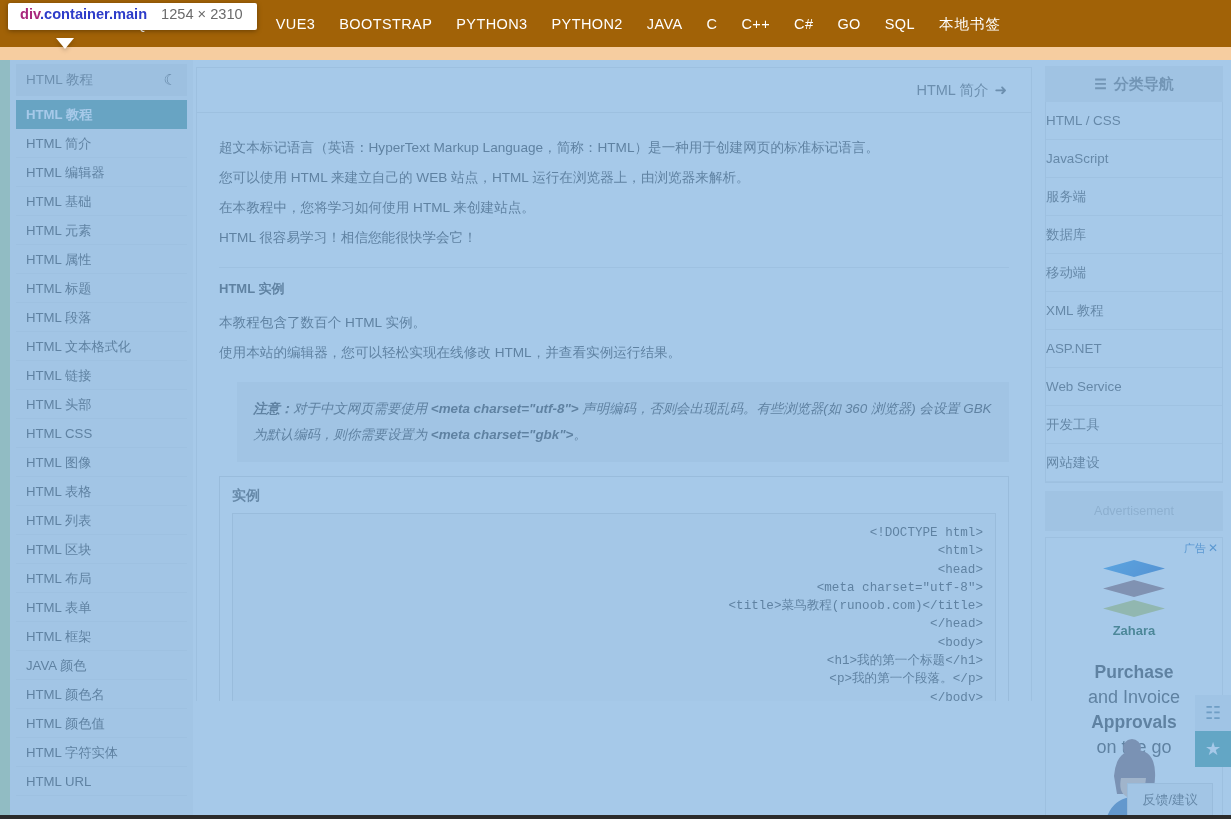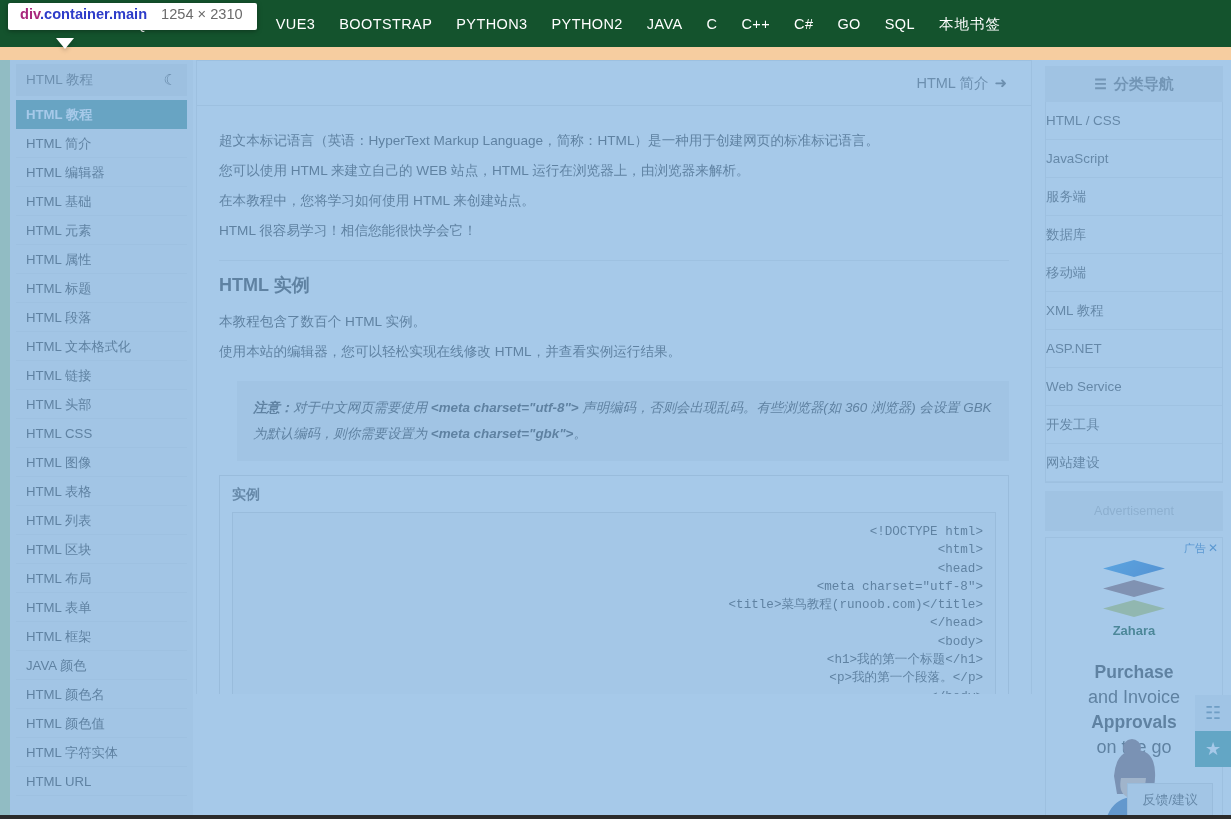--- a/index.html
+++ b/index.html
@@ -6,21 +6,21 @@
   html, body {
     width: 1231px; height: 819px; overflow: hidden;
     font-family: "Liberation Sans", sans-serif;
     background: #ffffff;
   }
   #page { position: relative; width: 1231px; height: 819px; overflow: hidden; background:#fff; }
 
   
   .topnav {
     position: absolute; top: 0; left: 0; width: 1231px; height: 48px;
-    background: #14532d;
+    background: #a16207;
     display: flex; align-items: center; white-space: nowrap;
     overflow: hidden;
   }
   .topnav .nav-item {
     color: #ffffff; font-size: 14.5px; letter-spacing: .4px;
     padding: 0 12px; line-height: 47px; cursor: pointer;
   }
   .topnav .nav-item.cn { letter-spacing: 1px; }
 
   .orangebar {
@@ -55,21 +55,21 @@
     font-size: 13.2px; color: #444; cursor: pointer;
     border-bottom: 1px solid #eaeaea;
   }
   .side-list li.active {
     background: #5d9e9c; color: #fff; font-weight: bold;
     border-bottom: 1px solid #5d9e9c;
   }
 
   
   .content {
-    position: absolute; top: 60px; left: 196px; width: 836px; height: 634px;
+    position: absolute; top: 67px; left: 196px; width: 836px; height: 634px;
     background: #ffffff; overflow: hidden;
   }
   .crumb-bar {
     height: 45px; border: 1px solid #e6e6e6; border-bottom: none;
     display: flex; align-items: center; justify-content: flex-end;
     padding-right: 24px;
   }
   .crumb-link { font-size: 14.5px; color: #666; cursor: pointer; }
   .crumb-link .arrow { margin-left: 6px; font-size: 15px; }
 
@@ -79,21 +79,21 @@
   }
   h1.title {
     font-size: 25px; color: #444; font-weight: bold; margin-bottom: 16px;
   }
   h1.title .tsub { color: #6c9f6c; }
   p.para {
     font-size: 13.6px; color: #444; line-height: 30px; margin: 0;
   }
   hr.sep { border: none; border-top: 1px solid #e9e9e9; margin: 14px 0 12px 0; }
   h2.sec {
-    font-size: 18px; color: #444; font-weight: bold; margin: 4px 0 10px 0;
+    font-size: 13px; color: #444; font-weight: bold; margin: 4px 0 10px 0;
   }
   .note {
     background: #f1f1f1; border-left: 0; margin: 14px 0 0 18px;
     padding: 14px 16px; font-size: 13.4px; font-style: italic;
     color: #444; line-height: 26px;
   }
   .note b { font-weight: bold; font-style: italic; }
   .note code { font-family: "Liberation Sans", sans-serif; font-weight: bold; font-style: italic; }
 
   .example-box {

